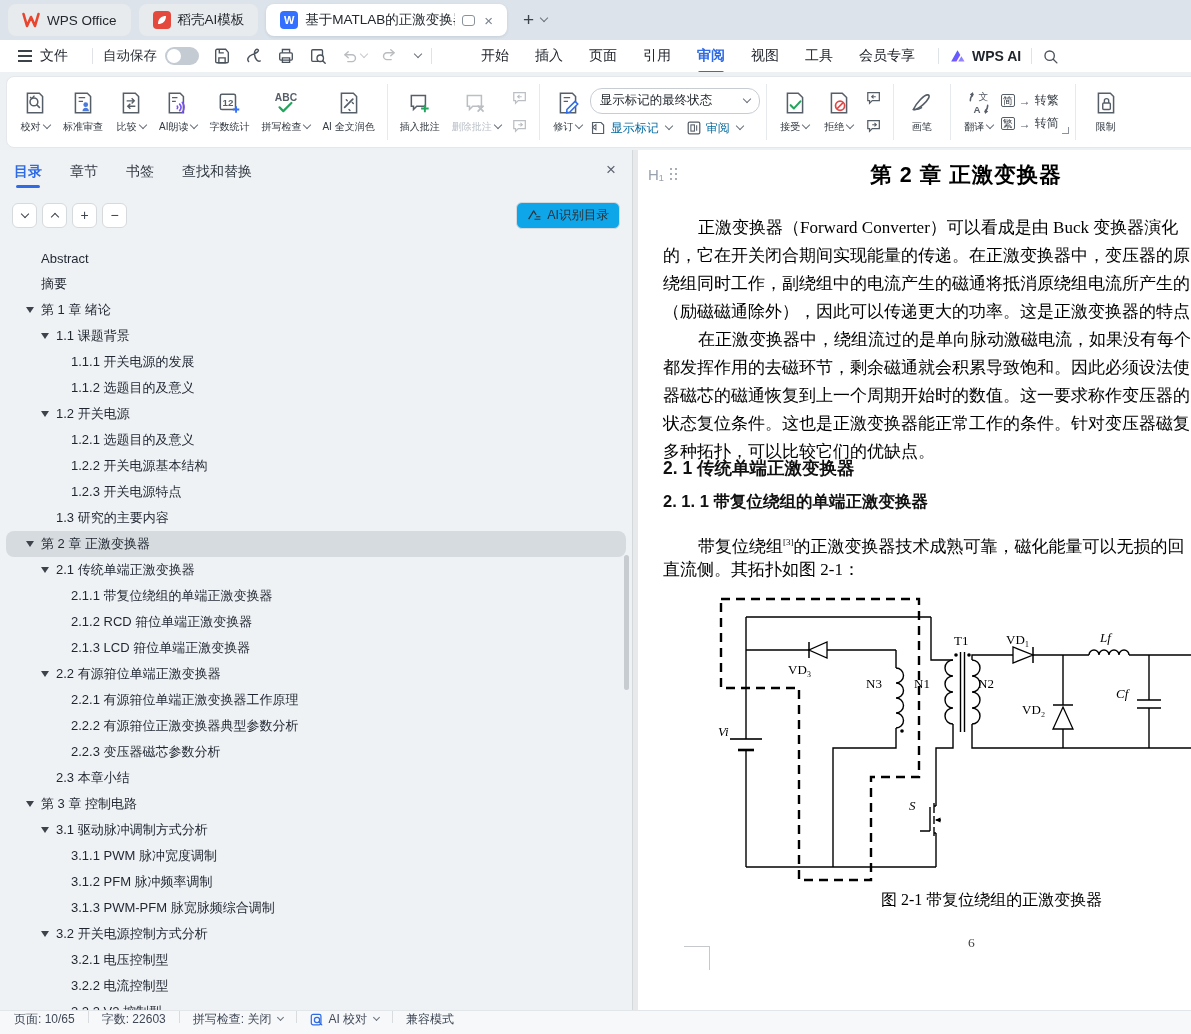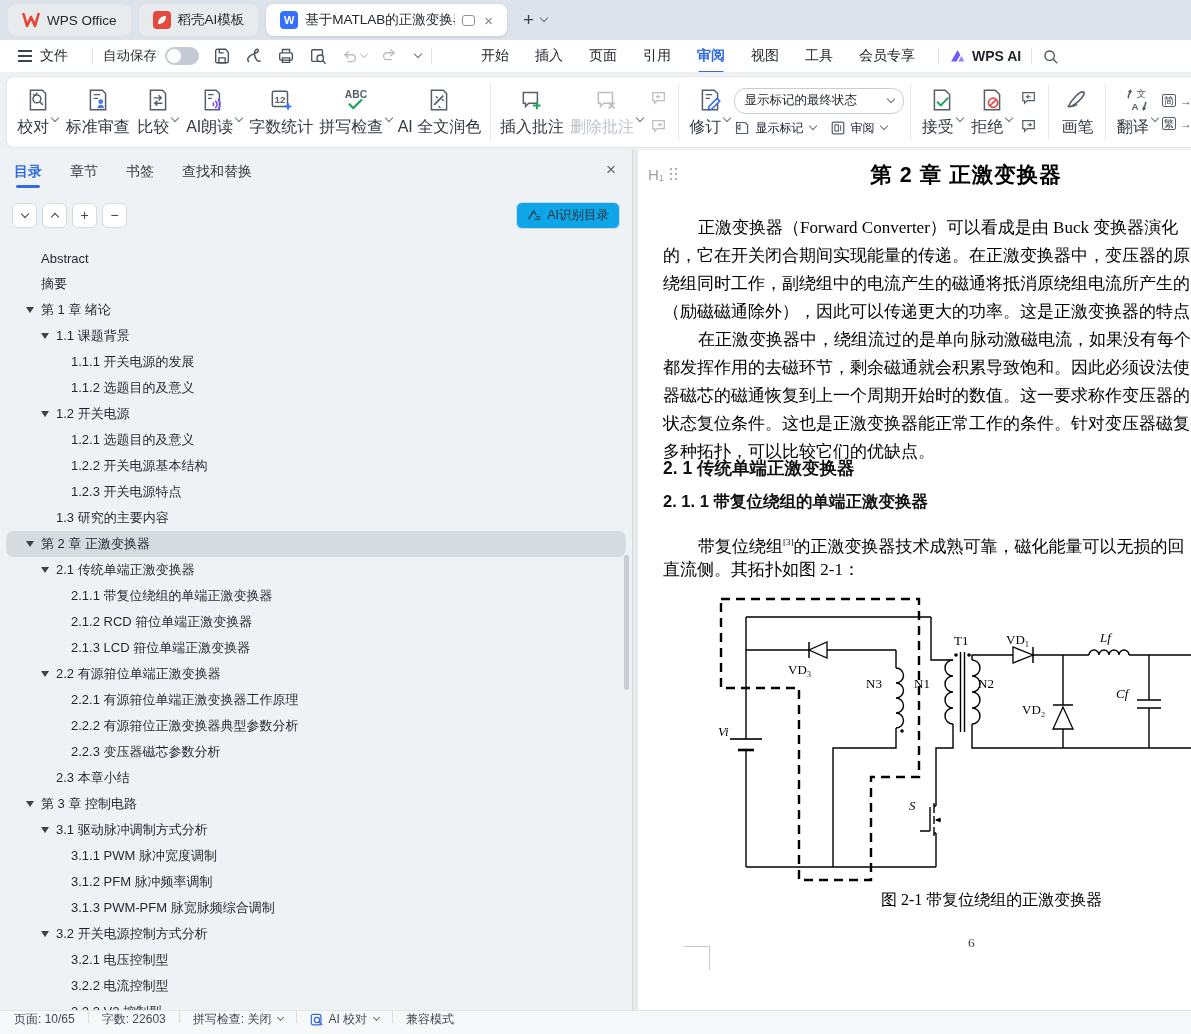--- a/index.html
+++ b/index.html
@@ -34,28 +34,28 @@
   .menu-items{display:flex;align-items:center;gap:0;margin-left:26px;}
   .menu-item{padding:5px 13px;position:relative;}
   .menu-item.active{color:#2f6be4;font-weight:bold;}
   .menu-item.active:after{content:"";position:absolute;left:14px;right:14px;bottom:-4px;height:3px;border-radius:2px;background:#2f6be4;}
   .wpsai{display:flex;align-items:center;gap:6px;font-weight:bold;color:#21262c;}
 
   
   .ribbonwrap{position:absolute;left:0;top:72px;width:1300px;height:78px;background:#eef1f3;}
   .ribbon{position:absolute;left:6px;top:4px;width:1290px;height:72px;background:#fff;border:1px solid #e4e8ec;border-radius:8px;display:flex;align-items:center;padding:0 6px;overflow:hidden;}
   .rbtn{display:flex;flex-direction:column;align-items:center;justify-content:center;gap:4px;padding:3px 6px;border-radius:6px;min-width:44px;}
-  .rbtn .lbl{font-size:16px;color:#333a42;white-space:nowrap;display:flex;align-items:flex-start;}
+  .rbtn .lbl{font-size:10px;color:#333a42;white-space:nowrap;display:flex;align-items:center;}
   .rbtn.disabled .lbl{color:#bcc2ca;}
   .rbtn.disabled svg{opacity:.4;}
   .rdiv{width:1px;background:#e7eaed;height:56px;margin:0 6px;flex:none;}
   .rcol{display:flex;flex-direction:column;gap:6px;justify-content:center;}
   .dropdown{display:flex;align-items:center;justify-content:space-between;width:170px;height:26px;border:1px solid #c8cdd3;border-radius:12px;padding:0 9px;font-size:12.5px;color:#23282e;background:#fff;}
   .smallrow{display:flex;gap:14px;align-items:center;}
-  .sbtn{display:flex;align-items:center;gap:4px;font-size:12px;color:#0f172a;white-space:nowrap;}
+  .sbtn{display:flex;align-items:center;gap:4px;font-size:12px;color:#0369a1;white-space:nowrap;}
   .minicol{display:flex;flex-direction:column;gap:8px;justify-content:center;margin:0 2px;}
   .mini{width:22px;height:20px;display:flex;align-items:center;justify-content:center;}
   .zh-conv{display:flex;flex-direction:column;gap:6px;font-size:12px;color:#333a42;position:relative;padding-right:10px;}
   .zh-conv .row{display:flex;align-items:center;gap:4px;white-space:nowrap;}
   .zh-badge{font-size:10px;border:1px solid #565e68;border-radius:2px;padding:0 1px;line-height:11px;}
   .corner{position:absolute;right:0;bottom:-2px;width:7px;height:7px;border-right:1.4px solid #8a929c;border-bottom:1.4px solid #8a929c;}
 
   
   .main{position:absolute;left:0;top:150px;width:1191px;height:860px;}
   .sidebar{position:absolute;left:0;top:0;width:632px;height:860px;background:#eff2f5;overflow:hidden;}

